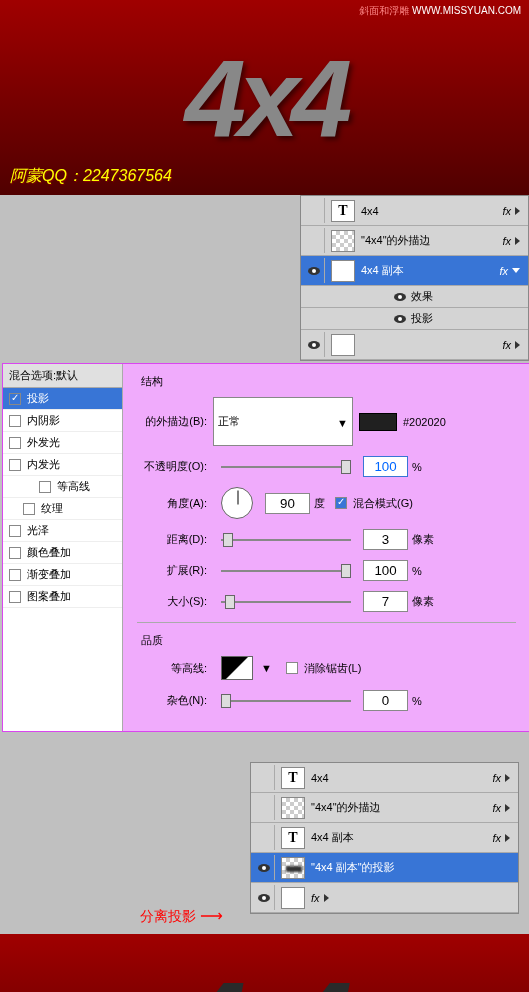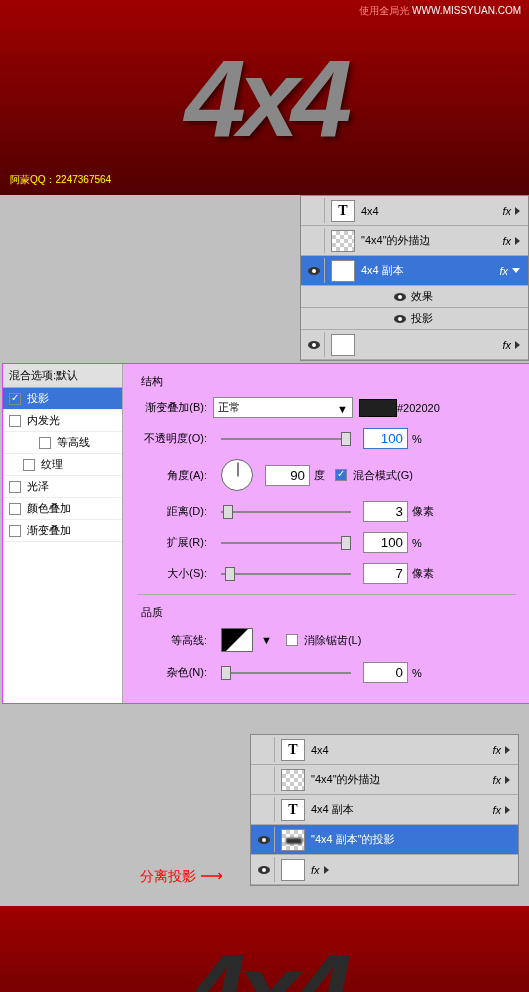--- a/index.html
+++ b/index.html
@@ -2,21 +2,21 @@
 <html><head>
 <meta charset="utf-8">
 <style>
 *{margin:0;padding:0;box-sizing:border-box;font-family:"Microsoft YaHei",Arial,sans-serif}
 body{background:#c0c0c0;width:529px}
 .banner{width:529px;height:195px;background:linear-gradient(180deg,#a00000 0%,#500000 100%);position:relative;display:flex;align-items:center;justify-content:center}
 .banner-text{font-size:110px;font-weight:900;font-style:italic;color:#888;text-shadow:3px 3px 5px rgba(0,0,0,0.5);letter-spacing:-8px}
 .banner-text2{font-size:110px;font-weight:900;font-style:italic;color:#2a2a2a;letter-spacing:-8px}
 .watermark-top{position:absolute;top:4px;right:8px;color:#fff;font-size:10px}
 .watermark-top .wm1{color:#f88}
-.qq-info{position:absolute;bottom:8px;left:10px;color:#ff0;font-size:10px;}
+.qq-info{position:absolute;bottom:8px;left:10px;color:#ff0;font-size:16px;font-style:italic}
 .qq-info span{text-shadow:1px 1px 1px #800}
 .layers-panel{background:#d4d4d4;border:1px solid #888;margin-top:0;width:229px;margin-left:300px}
 .layer-row{display:flex;align-items:center;height:30px;border-bottom:1px solid #aaa;font-size:11px;padding:2px}
 .layer-row.selected{background:#3875d6;color:#fff}
 .vis-col{width:22px;height:100%;border-right:1px solid #aaa;display:flex;align-items:center;justify-content:center}
 .eye{width:12px;height:8px;background:#333;border-radius:50%;position:relative}
 .eye::after{content:"";position:absolute;width:4px;height:4px;background:#fff;border-radius:50%;top:2px;left:4px}
 .thumb{width:24px;height:22px;border:1px solid #888;margin:0 6px;display:flex;align-items:center;justify-content:center;background:#fff;font-size:14px;font-weight:bold;font-family:serif}
 .thumb.checker{background:repeating-conic-gradient(#ccc 0 25%,#fff 0 50%) 0 0/8px 8px}
 .layer-name{flex:1}
@@ -30,45 +30,45 @@
 .list-header{background:#e0e0e0;padding:4px 6px;border-bottom:1px solid #aaa;font-size:11px}
 .list-item{padding:3px 6px;display:flex;align-items:center;border-bottom:1px solid #eee}
 .list-item.active{background:#3875d6;color:#fff}
 .chk{width:12px;height:12px;border:1px solid #888;margin-right:6px;display:inline-block;background:#fff}
 .chk.checked{background:#3875d6;position:relative}
 .chk.checked::after{content:"✓";color:#fff;font-size:10px;position:absolute;top:-2px;left:1px}
 .right-panel{flex:1;padding:10px 14px}
 .section-title{font-size:11px;margin-bottom:8px;padding-left:4px}
 .form-row{display:flex;align-items:center;margin-bottom:10px;font-size:11px}
 .form-label{width:70px;text-align:right;margin-right:6px}
-.dropdown{border:1px solid #888;background:#fff;padding:2px 4px;width:140px;display:flex;justify-content:space-between;align-items:flex-end}
+.dropdown{border:1px solid #888;background:#fff;padding:16px 4px;width:140px;display:flex;justify-content:space-between;align-items:flex-end}
 .color-swatch{width:38px;height:18px;border:1px solid #000;background:#202020;margin-left:6px}
-.color-hex{}
+.color-hex{margin-left:6px}
 .slider-track{width:130px;height:2px;background:#888;position:relative;margin:0 8px}
 .slider-thumb{width:10px;height:14px;background:#ddd;border:1px solid #666;position:absolute;top:-6px}
-.num-input{width:45px;border:1px solid #888;background:#fff;padding:2px 4px;text-align:right;margin:0 4px}
+.num-input{width:45px;border:1px solid #888;background:#fff;padding:2px 4px;text-align:center;margin:0 4px}
 .num-input.blue{color:#0066ff;border:1px solid #3875d6}
 .angle-dial{width:32px;height:32px;border:1px solid #666;border-radius:50%;background:#fff;position:relative;margin:0 8px}
 .angle-dial::after{content:"";position:absolute;width:14px;height:1px;background:#000;top:16px;left:16px;transform-origin:left;transform:rotate(-90deg)}
 .divider-line{border-top:1px solid #aaa;margin:10px 0}
 .contour-swatch{width:32px;height:24px;border:1px solid #666;background:linear-gradient(135deg,#000 0%,#000 48%,#fff 52%,#fff 100%);margin:0 8px}
 .layers-panel2{background:#d4d4d4;border:1px solid #888;width:269px;margin-left:250px;margin-top:30px}
 .annotation{position:absolute;color:#ff0000;font-size:14px}
 .arrow-red{color:#ff0000;font-size:16px}
 .container{position:relative}
 .thumb.white-fill{background:#fff}
 .shadow-thumb{background:repeating-conic-gradient(#ccc 0 25%,#fff 0 50%) 0 0/8px 8px;position:relative}
 .shadow-thumb::after{content:"";position:absolute;width:16px;height:6px;background:#333;top:8px;left:4px;filter:blur(1px)}
 </style>
 </head>
 <body>
 
 <div class="banner">
   <div class="watermark-top">
-    <span class="wm1">使用全局光</span>
+    <span class="wm1">斜面和浮雕</span>
     <span>WWW.MISSYUAN.COM</span>
   </div>
   <div class="banner-text">4x4</div>
   <div class="qq-info"><span>阿蒙QQ：2247367564</span></div>
 </div>
 
 <div class="layers-panel">
   <div class="layer-row">
     <div class="vis-col"></div>
     <div class="thumb">T</div>
@@ -117,20 +117,28 @@
 
 <div class="dialog">
   <div class="left-list">
     <div class="list-header">混合选项:默认</div>
     <div class="list-item active">
         <span class="chk checked"></span>
         <span>投影</span>
       </div>
     <div class="list-item">
         <span class="chk"></span>
+        <span>内阴影</span>
+      </div>
+    <div class="list-item">
+        <span class="chk"></span>
+        <span>外发光</span>
+      </div>
+    <div class="list-item">
+        <span class="chk"></span>
         <span>内发光</span>
       </div>
     <div class="list-item" style="padding-left:36px">
         <span class="chk"></span>
         <span>等高线</span>
       </div>
     <div class="list-item" style="padding-left:20px">
         <span class="chk"></span>
         <span>纹理</span>
       </div>
@@ -138,26 +146,30 @@
         <span class="chk"></span>
         <span>光泽</span>
       </div>
     <div class="list-item">
         <span class="chk"></span>
         <span>颜色叠加</span>
       </div>
     <div class="list-item">
         <span class="chk"></span>
         <span>渐变叠加</span>
+      </div>
+    <div class="list-item">
+        <span class="chk"></span>
+        <span>图案叠加</span>
       </div>
   </div>
   <div class="right-panel">
     <div class="section-title">结构</div>
     <div class="form-row">
-      <span class="form-label">渐变叠加(B):</span>
+      <span class="form-label">的外描边(B):</span>
       <div class="dropdown">
           <span>正常</span>
           <span>▼</span>
         </div>
       <div class="color-swatch"></div>
       <span class="color-hex">#202020</span>
     </div>
     <div class="form-row">
       <span class="form-label">不透明度(O):</span>
       <div class="slider-track">
@@ -212,21 +224,21 @@
       <div class="slider-track">
           <div class="slider-thumb" style="left:0"></div>
         </div>
       <input class="num-input" value="0" style="">
       <span>%</span>
     </div>
   </div>
 </div>
 
 <div class="container">
-  <div class="annotation" style="left:140px;top:132px">
+  <div class="annotation" style="left:140px;top:144px">
     <span>分离投影</span> <span class="arrow-red">⟶</span>
   </div>
   <div class="layers-panel2">
     <div class="layer-row">
       <div class="vis-col"></div>
       <div class="thumb">T</div>
       <div class="layer-name">4x4</div>
       <span class="fx">fx</span>
       <span class="tri-right"></span>
     </div>

